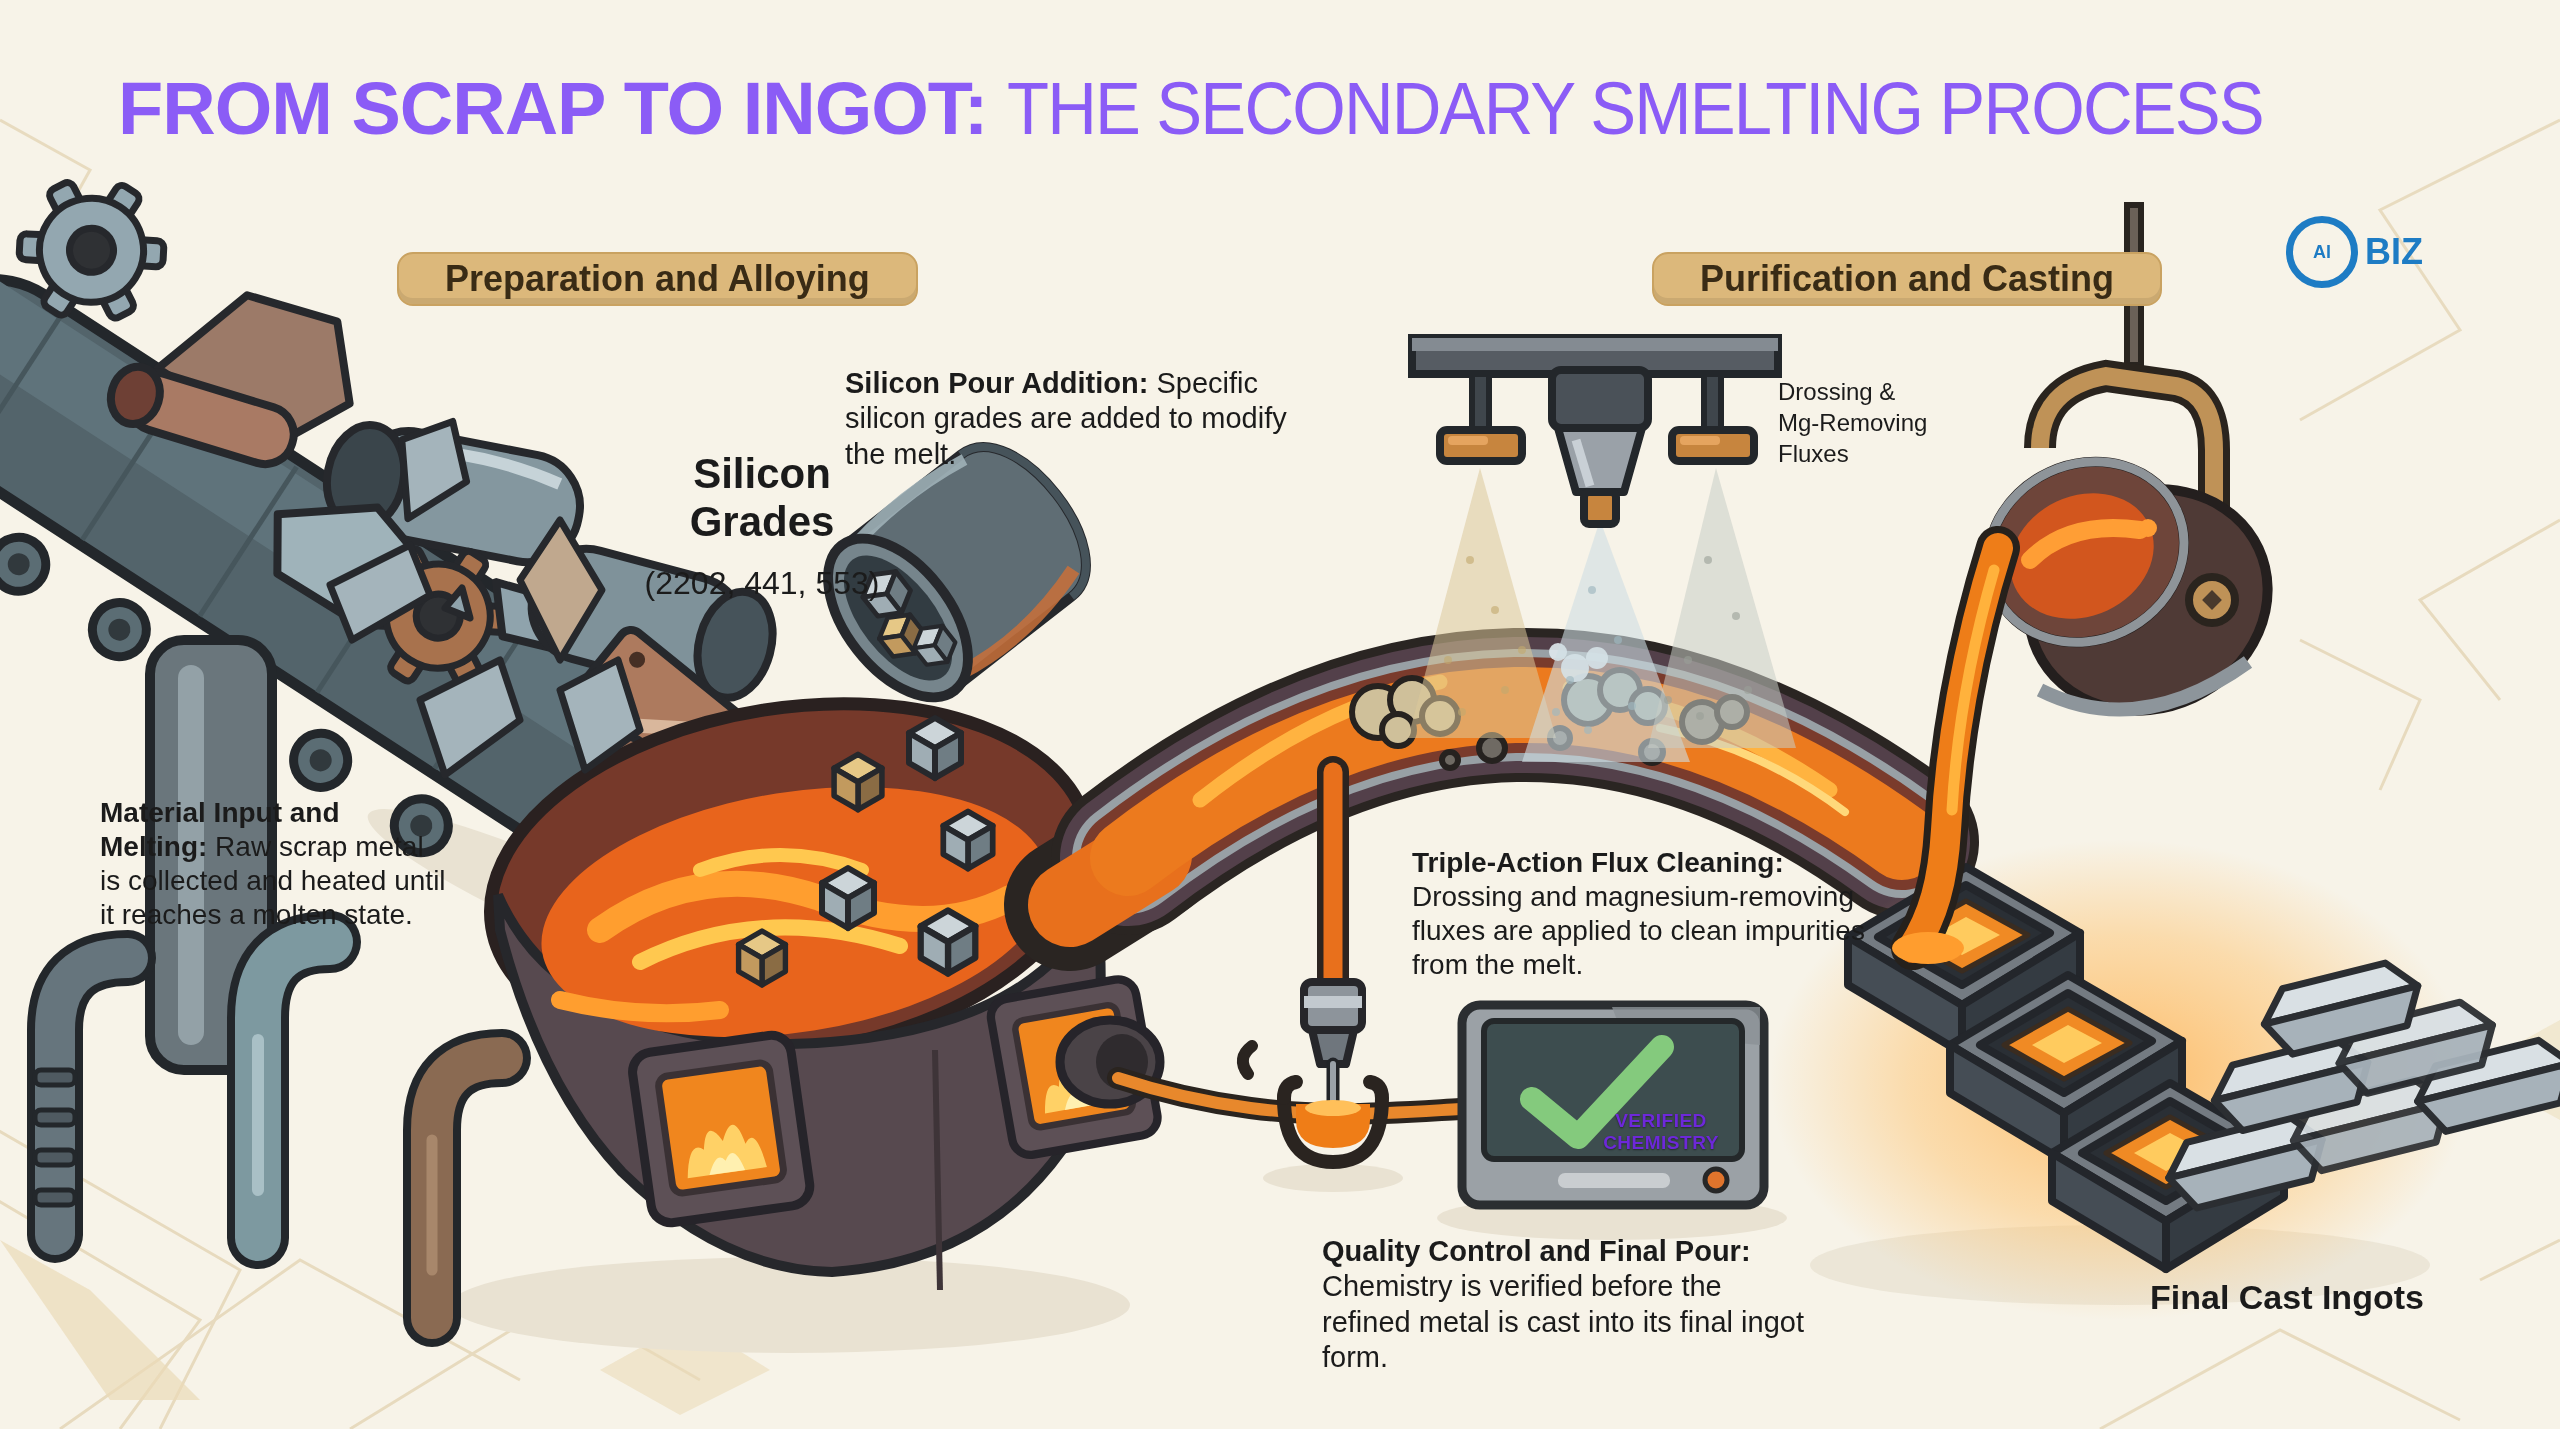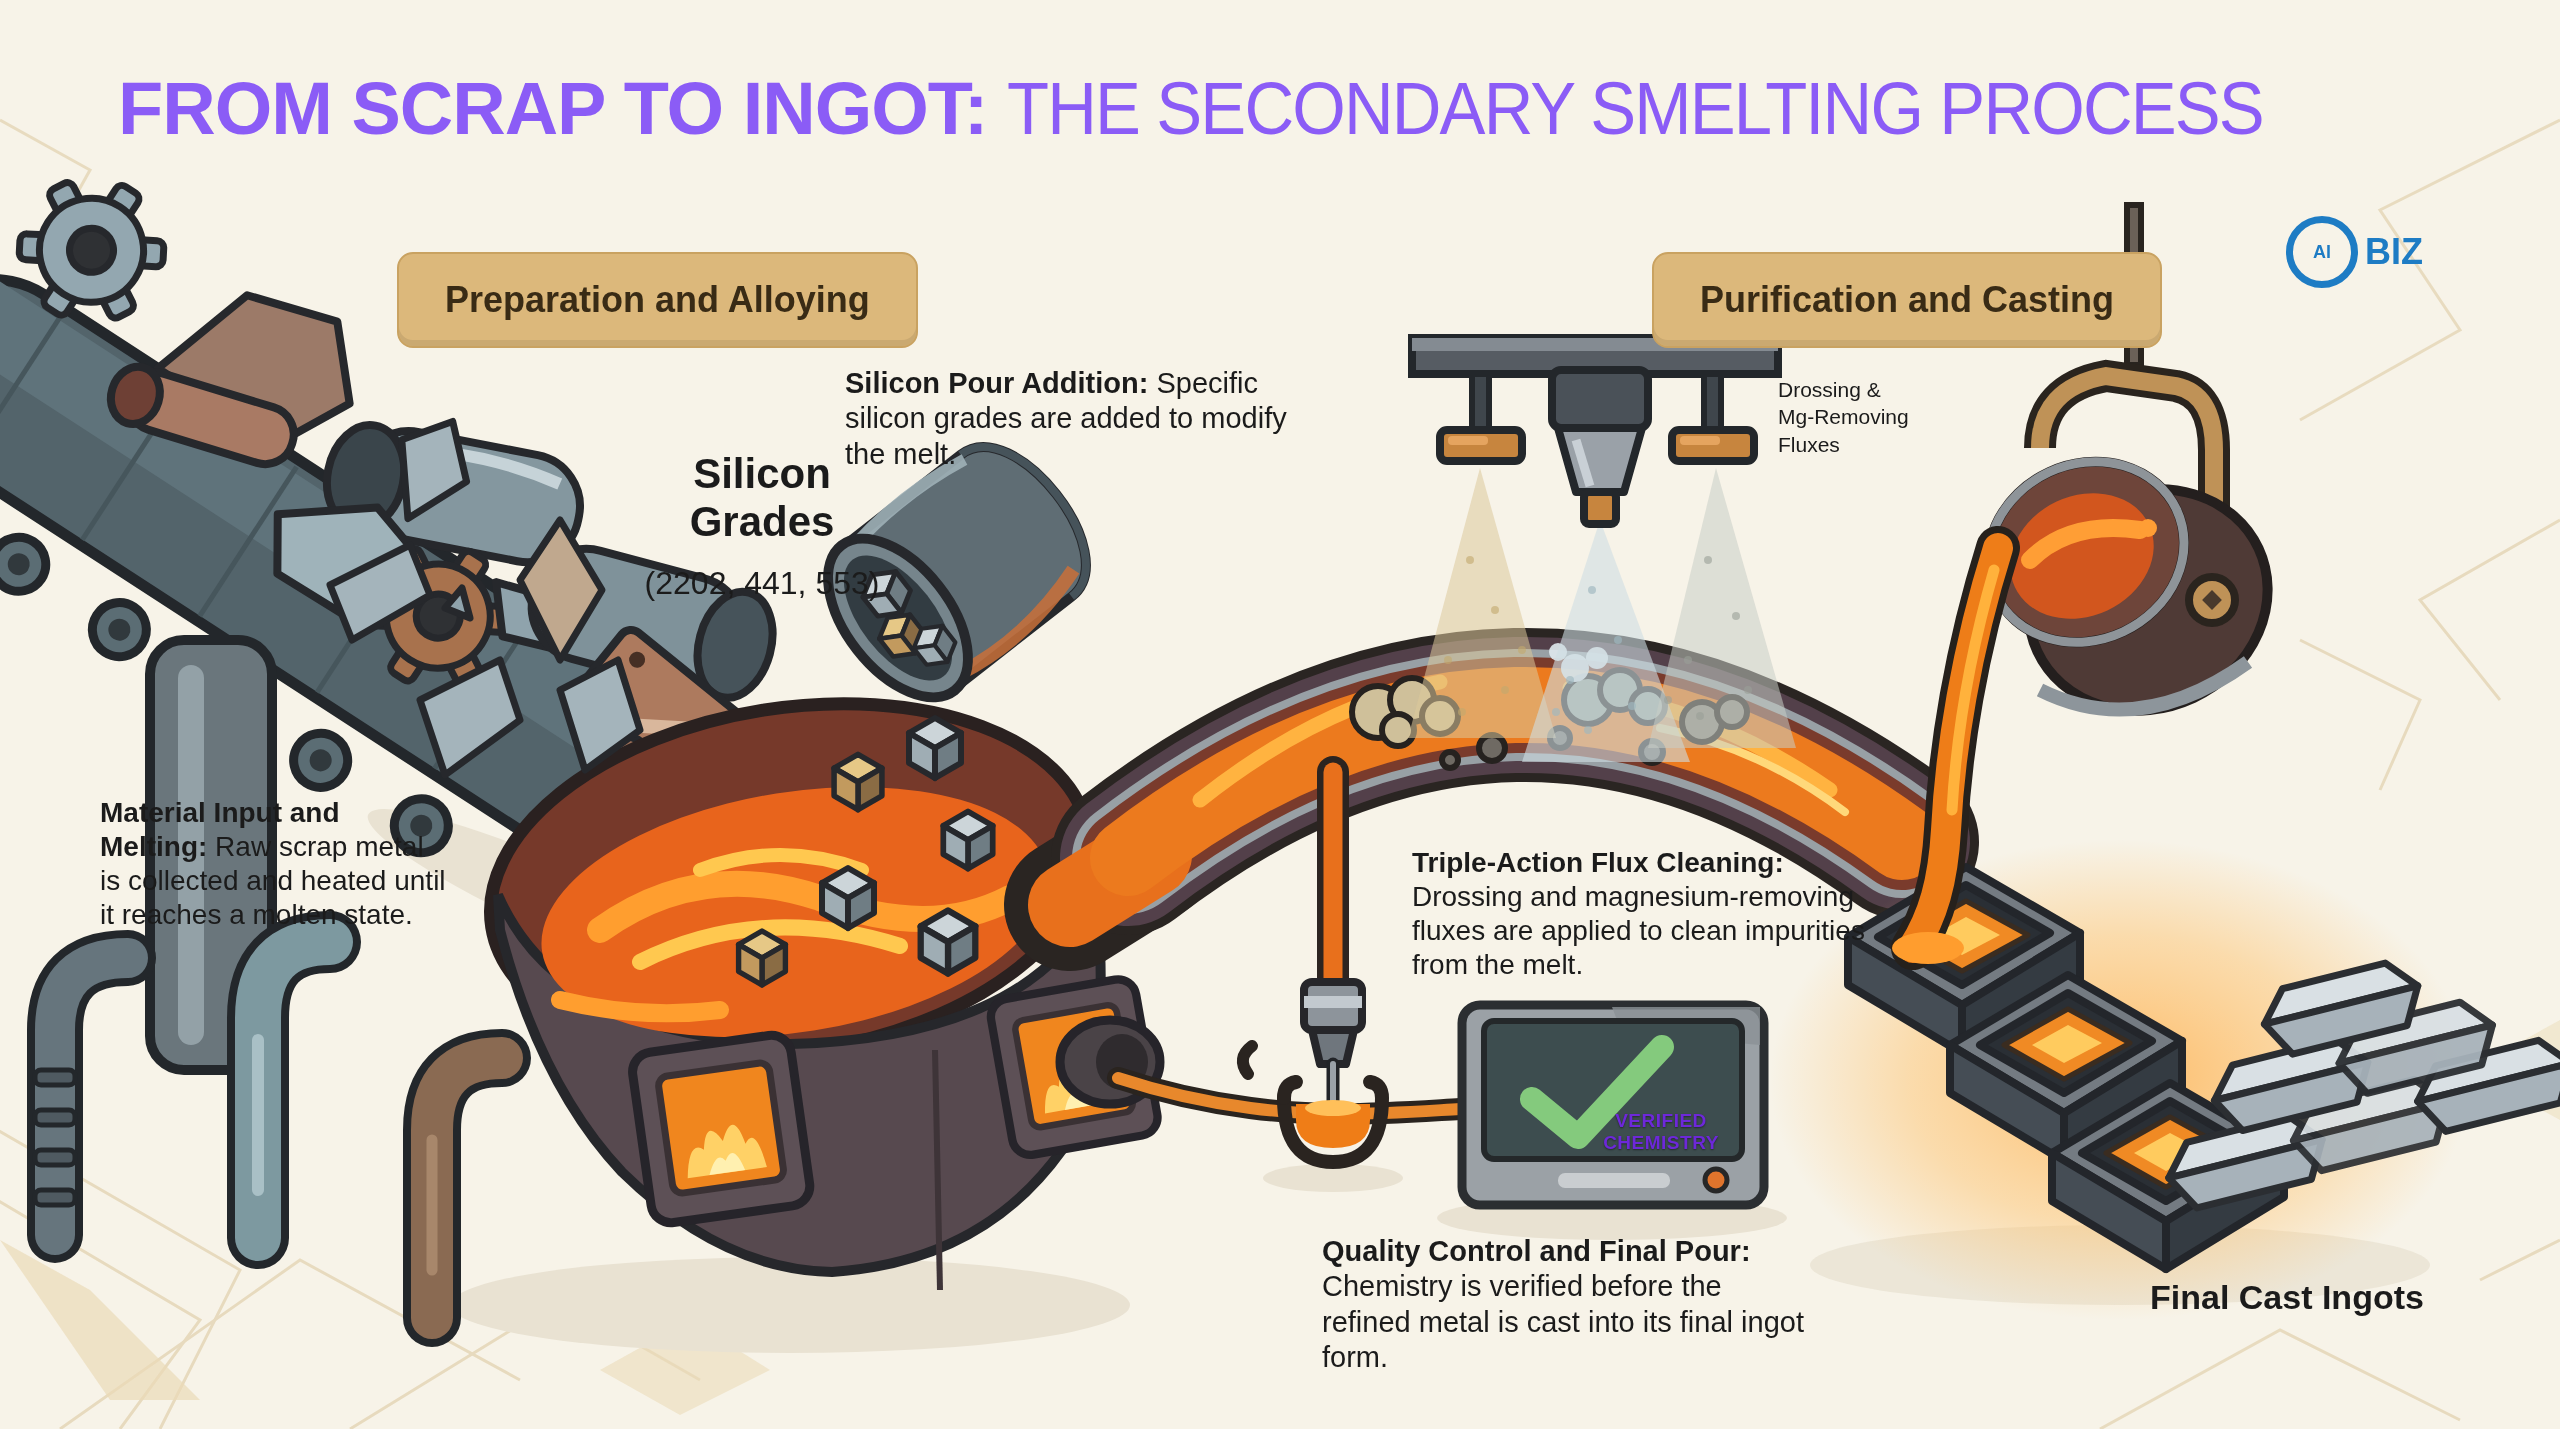--- a/index.html
+++ b/index.html
@@ -11,31 +11,31 @@
   svg.art{position:absolute;left:0;top:0;z-index:1;}
   .txt{position:absolute;z-index:3;}
   .title{left:118px;top:66px;font-size:74px;letter-spacing:-1px;white-space:nowrap;color:#8b5cf6;}
   .title .t-bold{font-weight:800;margin-right:20px;}
   .title .t-rest{font-weight:500;display:inline-block;transform:scaleX(.93);transform-origin:left center;letter-spacing:-2px;}
   .logo{left:2286px;top:216px;display:flex;align-items:center;gap:7px;}
   .logo .ring{width:58px;height:58px;border:7px solid #1e7cc4;border-radius:50%;
     display:flex;align-items:center;justify-content:center;font-weight:800;font-size:18px;color:#1e7cc4;}
   .logo .biz{font-weight:800;font-size:36px;color:#1e7cc4;letter-spacing:0;}
   .badge{top:252px;background:#dcb87b;border:2px solid #c9a261;border-radius:16px;
-    padding:25px 46px;font-size:36px;font-weight:700;color:#392b15;
+    padding:4px 46px;font-size:36px;font-weight:700;color:#392b15;
     box-shadow:inset 0 -6px 0 rgba(0,0,0,.08);white-space:nowrap;}
   .badge.left{left:397px;} .badge.right{left:1652px;}
   .ann{font-size:28px;line-height:1.22;}
   .ann b{font-weight:700;}
   .ann-silicon-add{left:845px;top:366px;width:465px;font-size:29px;}
   .ann-silicon-grades{left:612px;top:450px;width:300px;text-align:center;}
   .ann-silicon-grades .g-bold{font-weight:700;font-size:42px;line-height:1.15;white-space:pre-line;}
   .ann-silicon-grades .g-sub{font-size:32px;margin-top:18px;}
   .ann-material{left:100px;top:796px;width:348px;}
-  .ann-drossing{left:1778px;top:376px;font-size:21px;line-height:1.3;font-weight:400;white-space:pre-line;}
+  .ann-drossing{left:1778px;top:376px;font-size:24px;line-height:1.3;font-weight:400;white-space:pre-line;}
   .ann-triple{left:1412px;top:846px;width:462px;}
   .ann-quality{left:1322px;top:1234px;width:485px;font-size:29px;}
   .ann-final{left:2150px;top:1278px;font-size:34px;font-weight:700;}
   .monitor-label{left:1592px;top:1110px;width:138px;text-align:center;color:#6d28d9;
     font-size:19px;font-weight:700;line-height:1.15;white-space:pre-line;letter-spacing:.5px;
     text-shadow:0 1px 2px rgba(0,0,0,.45);}
 </style>
 </head>
 <body>
 

